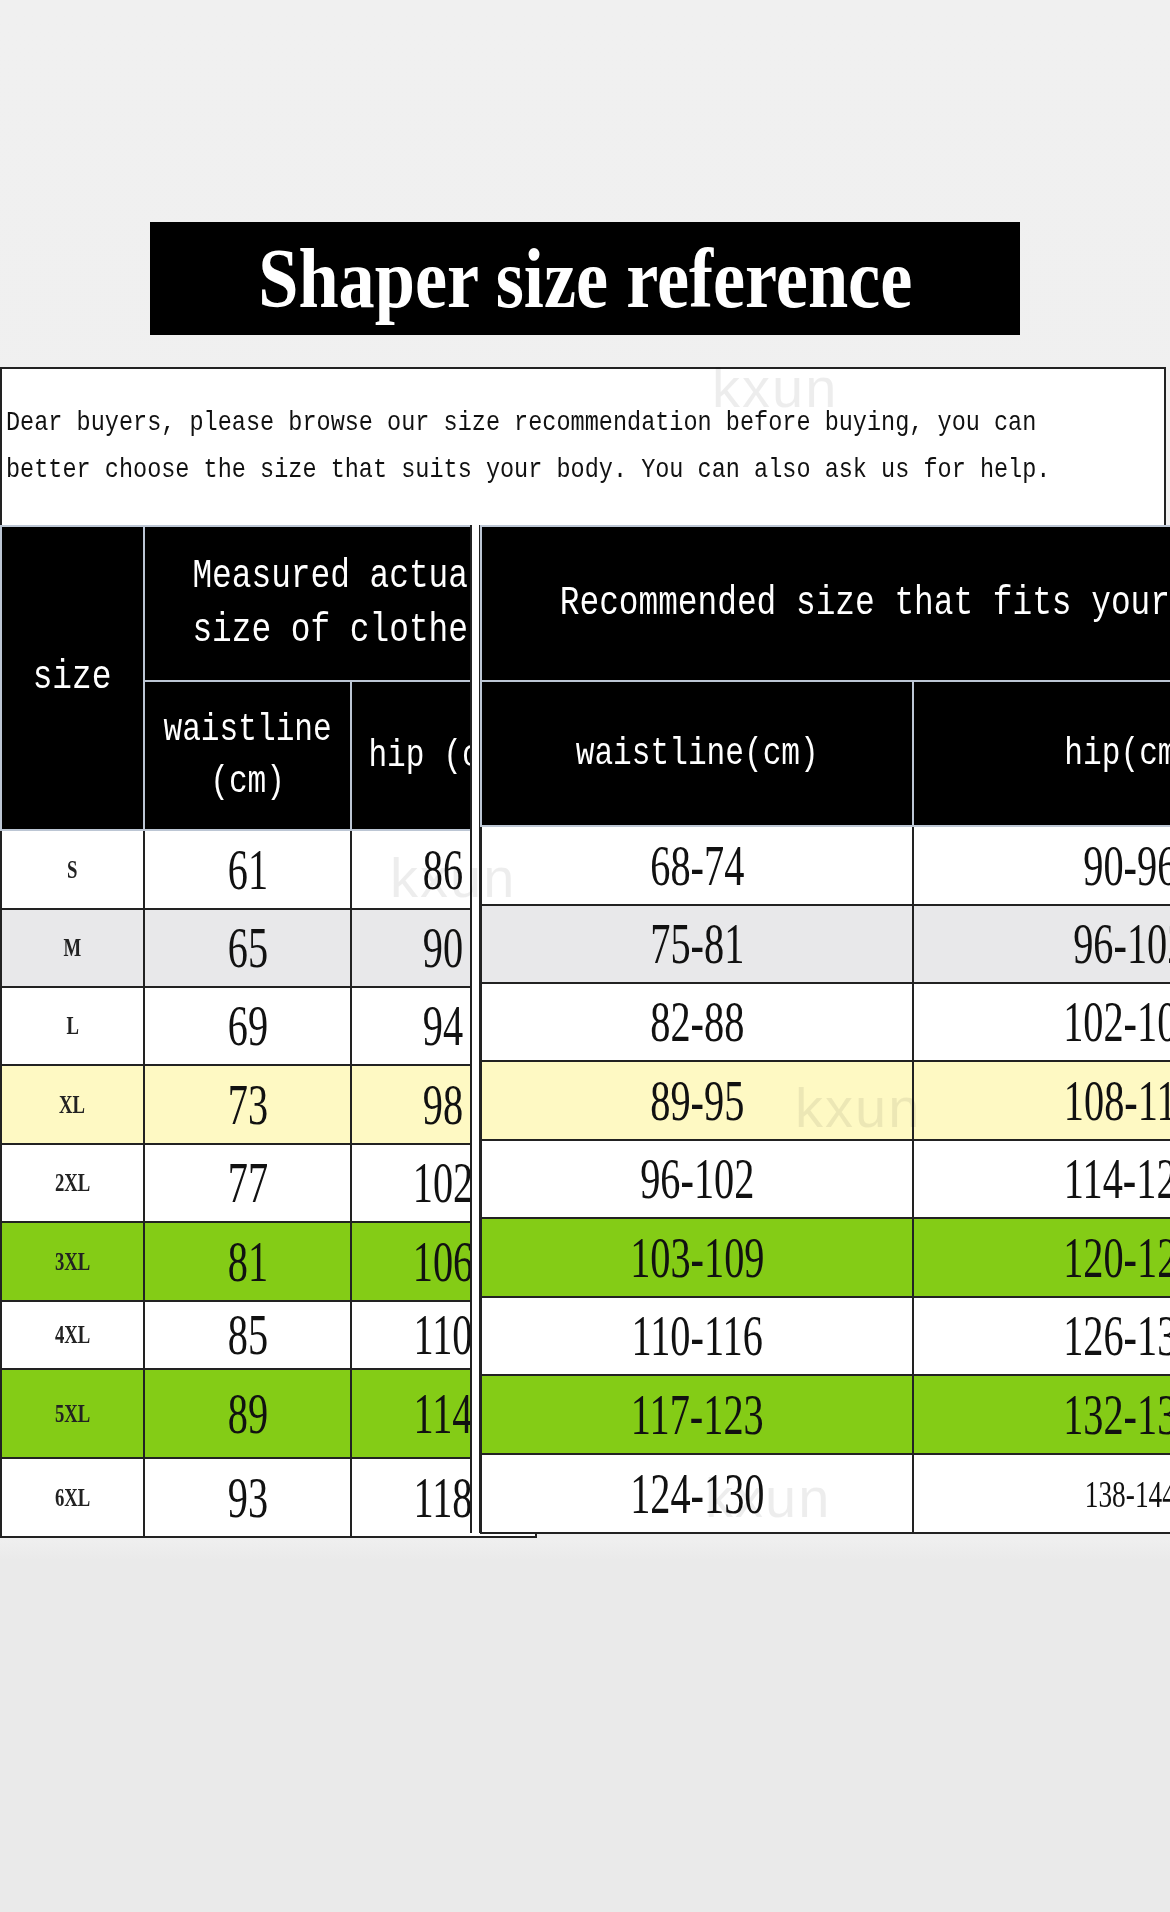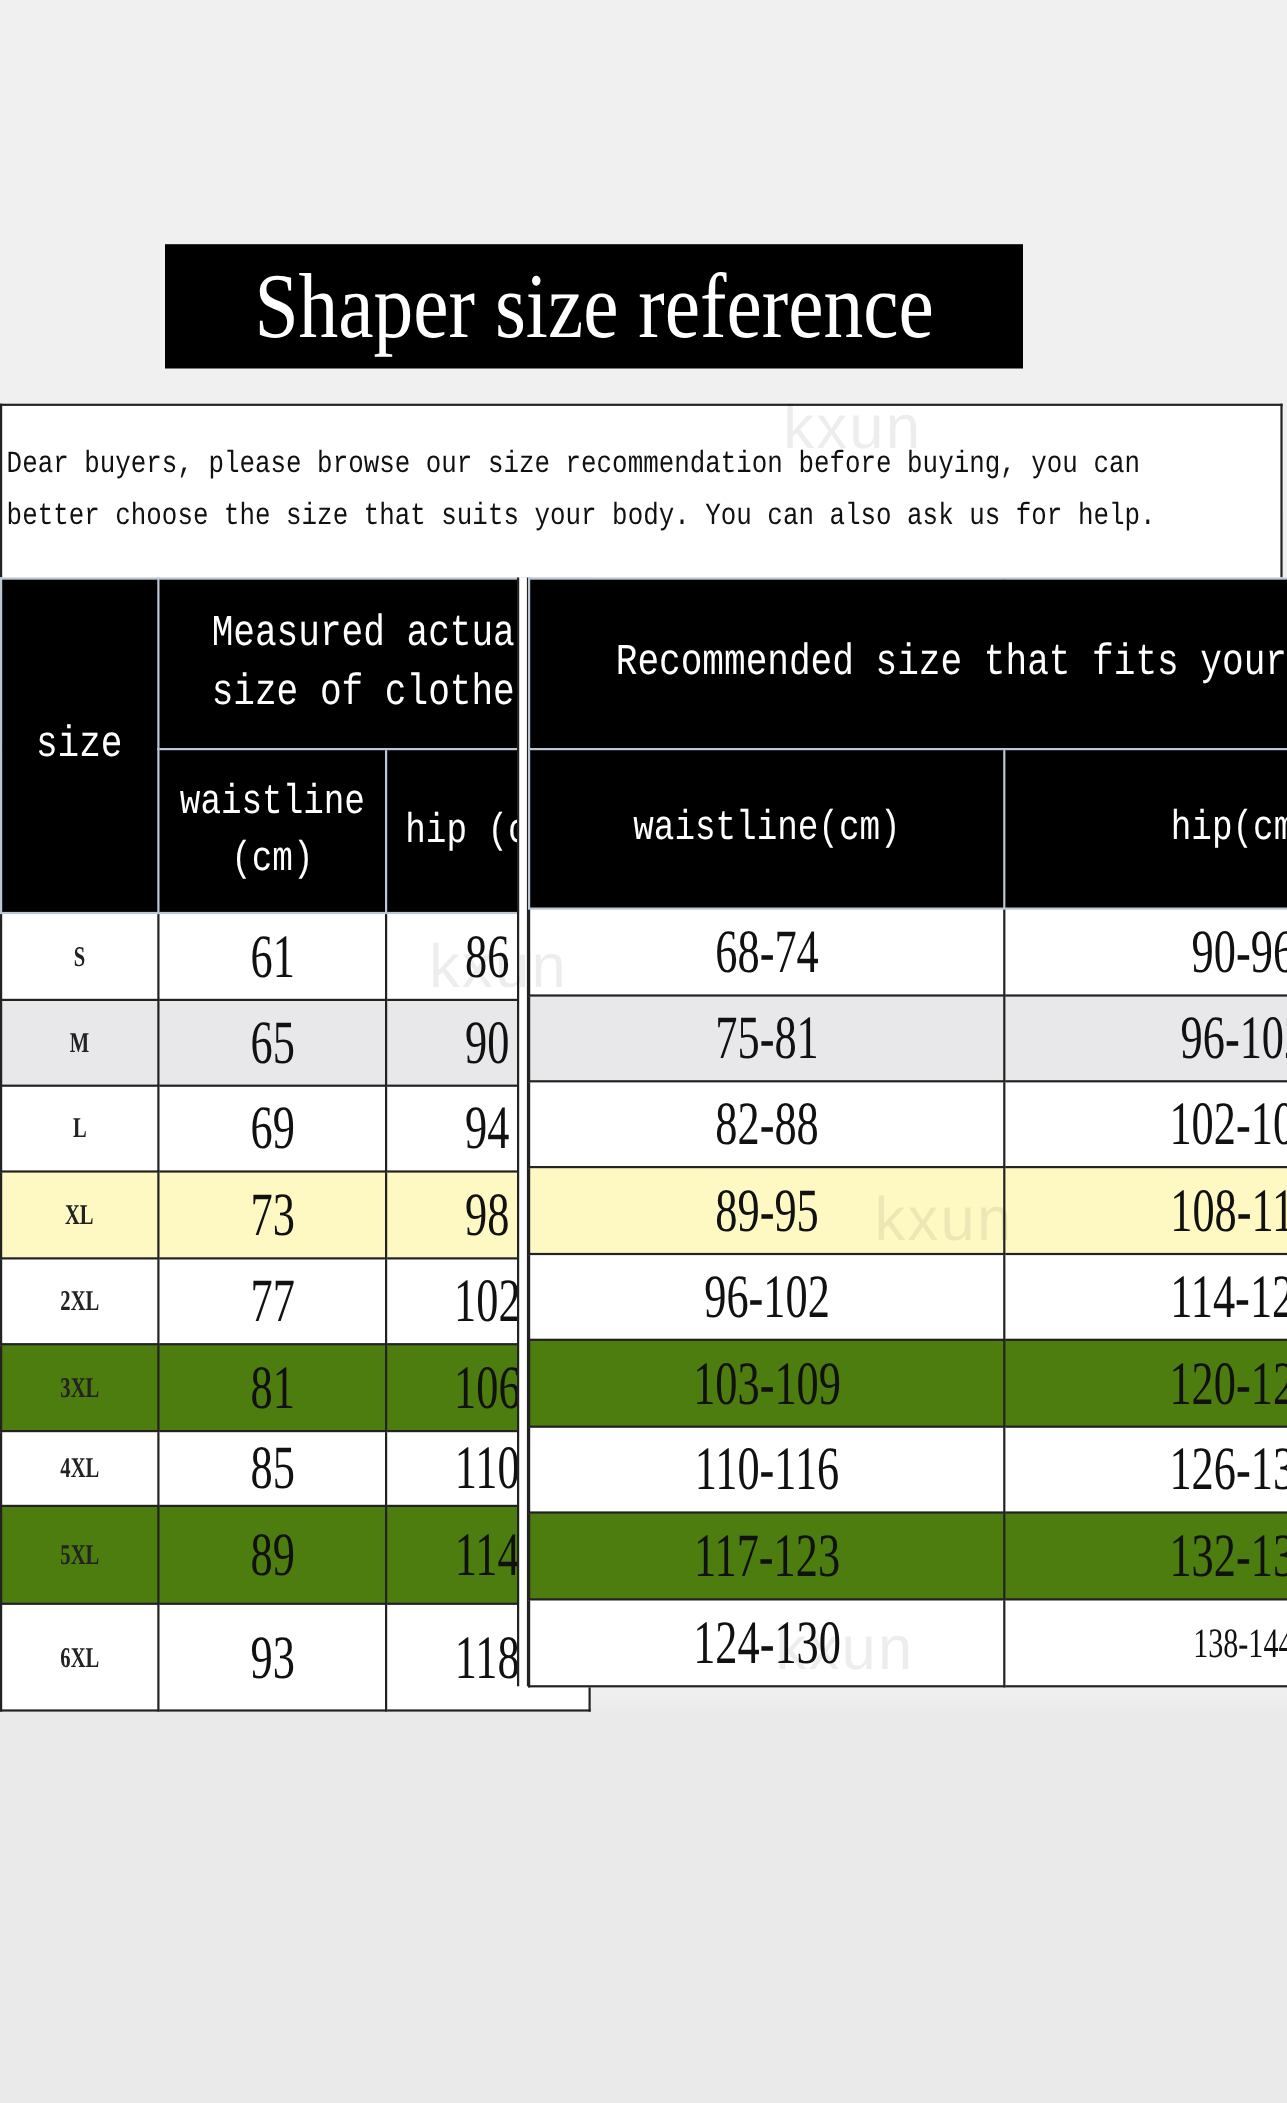--- a/index.html
+++ b/index.html
@@ -2,22 +2,22 @@
 <html><head>
 <meta charset="utf-8">
 <style>
   html, body { margin: 0; padding: 0; }
   body {
     width: 1170px; height: 1912px; position: relative; overflow: hidden;
     background: linear-gradient(#f0f0f0 0px, #efefef 1540px, #eaeaea 1560px, #eaeaea 1912px);
     font-family: "Liberation Serif", serif;
   }
   .title-box {
-    position: absolute; left: 150px; top: 222px; width: 780px; height: 113px;
-    background: #000; color: #fff; display: flex; align-items: center; justify-content: center;
+    position: absolute; left: 150px; top: 222px; width: 870px; height: 113px;
+    background: #000; color: #fff; display: flex; align-items: center; justify-content: center; font-weight: bold;
   }
   .title-box span {
     font-family: "Liberation Serif", serif; font-size: 84px; line-height: 1; letter-spacing: 0px;
     transform: scaleX(0.86); display: inline-block; white-space: nowrap;
   }
   .notice {
     position: absolute; left: 0; top: 367px; width: 1166px; height: 158px;
     background: #fff; border: 2px solid #222; border-bottom: none; box-sizing: border-box;
   }
   .notice p {
@@ -42,21 +42,21 @@
     background: #000; color: #fff; font-weight: normal; border-color: #bcc6d4;
     font-family: "Liberation Mono", monospace;
   }
   .hdr-text { display: inline-block; transform: scaleX(0.82); white-space: nowrap; font-size: 40px; line-height: 1.35; }
   .hdr-sub { font-size: 38px; }
   .size-cell { font-family: "Liberation Serif", serif; font-weight: bold; font-size: 26px; color: #222; }
   .size-cell span, .num span { display: inline-block; transform: scaleX(0.72); }
   .num { font-family: "Liberation Serif", serif; font-size: 56px; color: #111; }
   tr.shade-1 td { background: #e8e8ea; }
   tr.shade-2 td { background: #fef9c3; }
-  tr.shade-3 td { background: #4d7c0f; }
+  tr.shade-3 td { background: #84cc16; }
   .gap {
     position: absolute; left: 470px; top: 525px; width: 11px; height: 1008px;
     background: #fff; border-left: 2px solid #222; border-right: 2px solid #222; box-sizing: border-box;
   }
 </style>
 </head>
 <body>
 
 <div class="title-box">
   <span>Shaper size reference</span>
@@ -128,21 +128,21 @@
     <tr style="height:68px">
       <td class="size-cell"><span>4XL</span></td>
       <td class="num"><span>85</span></td>
       <td class="num"><span>110</span></td>
     </tr>
     <tr style="height:89px" class="shade-3">
       <td class="size-cell"><span>5XL</span></td>
       <td class="num"><span>89</span></td>
       <td class="num"><span>114</span></td>
     </tr>
-    <tr style="height:97px">
+    <tr style="height:79px">
       <td class="size-cell"><span>6XL</span></td>
       <td class="num"><span>93</span></td>
       <td class="num"><span>118</span></td>
     </tr>
   </tbody>
 </table>
 
 <div class="gap"></div>
 
 <table class="tbl tbl-right">

